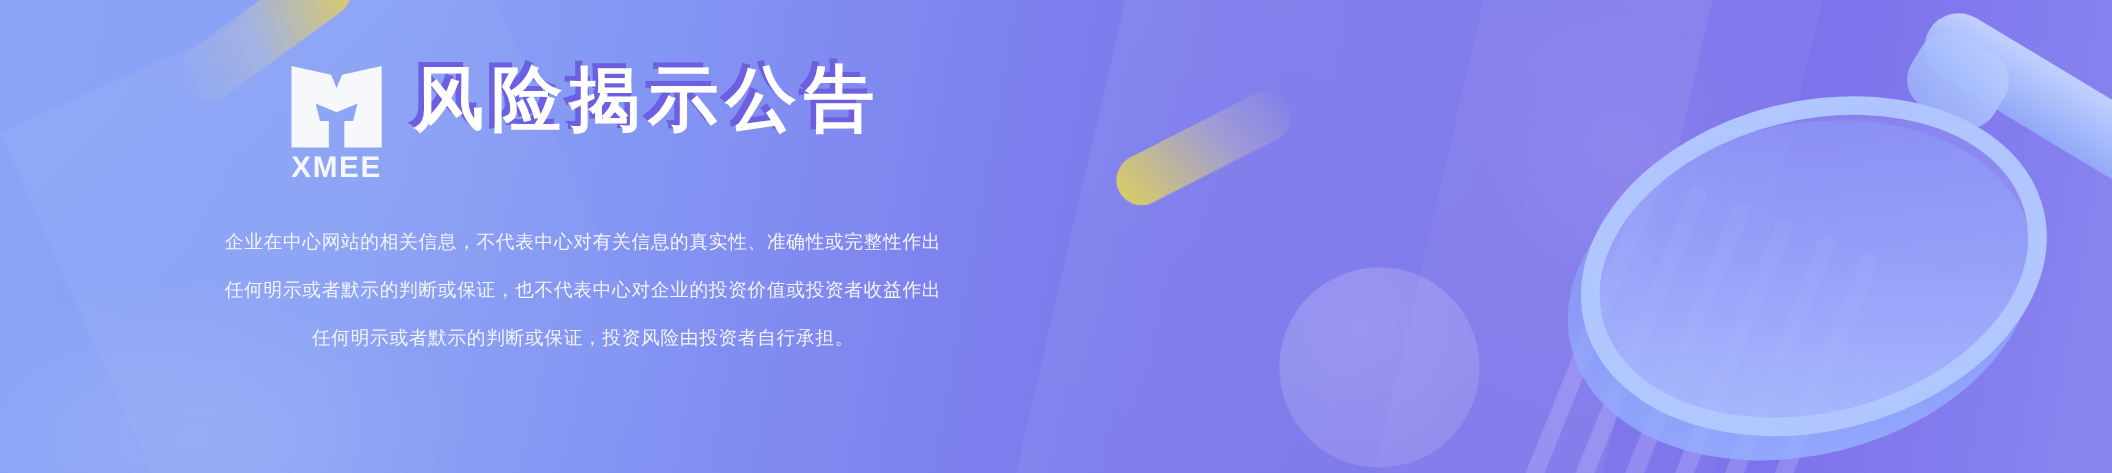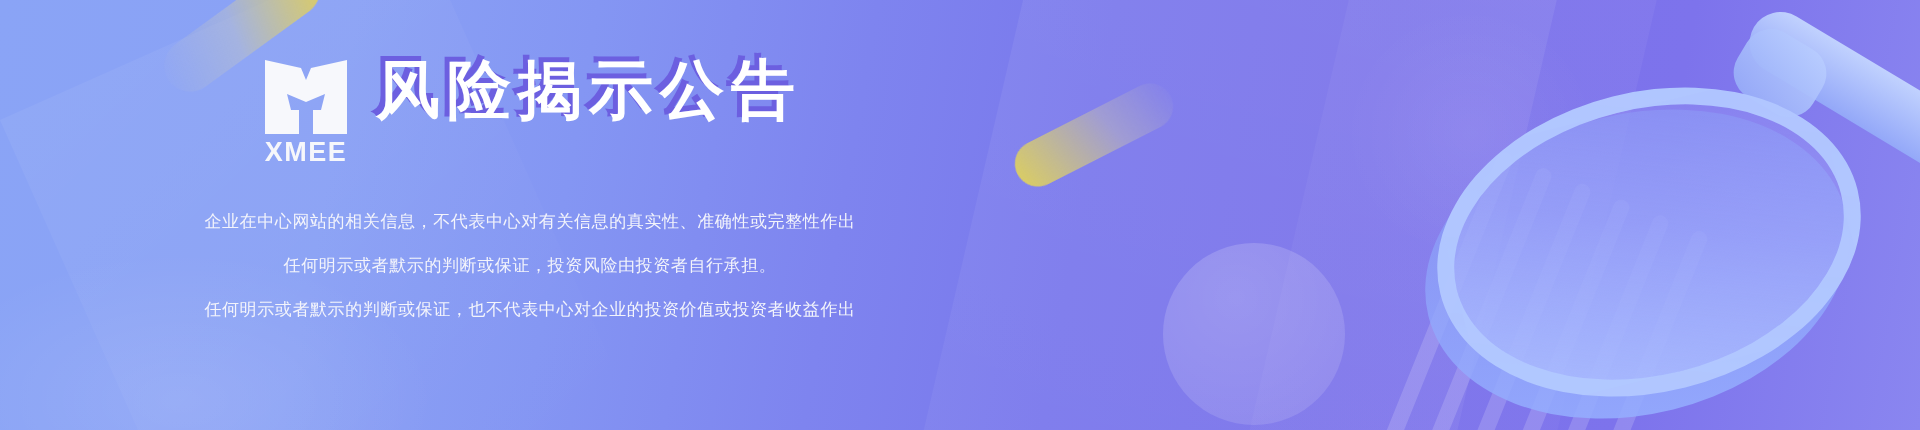--- a/index.html
+++ b/index.html
@@ -202,21 +202,21 @@
   .paragraph {
     position: absolute;
     left: 0; top: 200px;
     width: 1060px;
     text-align: center;
     color: #f3f4fb;
     font-size: 17px;
     line-height: 44px;
     letter-spacing: 0.6px;
   }
-  .paragraph div { white-space: nowrap; }
+  .paragraph div { white-space: nowrap; font-family: Liberation Mono, monospace; }
 </style>
 </head>
 <body>
 
 <div id="banner">
 
   <div class="deco band-a"></div>
   <div class="deco band-b"></div>
   <div class="deco band-c"></div>
   <div class="deco glow-bl"></div>
@@ -251,18 +251,18 @@
             <path d="M4 2 L40 10 L45 22 L50 10 L86 2 L86 76 L52 76 L52 52 L60 52 L64 36 L45 44 L26 36 L30 52 L38 52 L38 76 L4 76 Z" fill="#f7f8fc"></path>
           </svg>
         </span>
         <span class="logo-text">XMEE</span>
       </div>
       <div class="title">风险揭示公告</div>
     </div>
 
     <div class="paragraph">
       <div>企业在中心网站的相关信息，不代表中心对有关信息的真实性、准确性或完整性作出</div>
+      <div>任何明示或者默示的判断或保证，也不代表中心对企业的投资价值或投资者收益作出</div>
       <div>任何明示或者默示的判断或保证，投资风险由投资者自行承担。</div>
-      <div>任何明示或者默示的判断或保证，也不代表中心对企业的投资价值或投资者收益作出</div>
     </div>
 
   </div>
 </div>
 
 </body></html>

